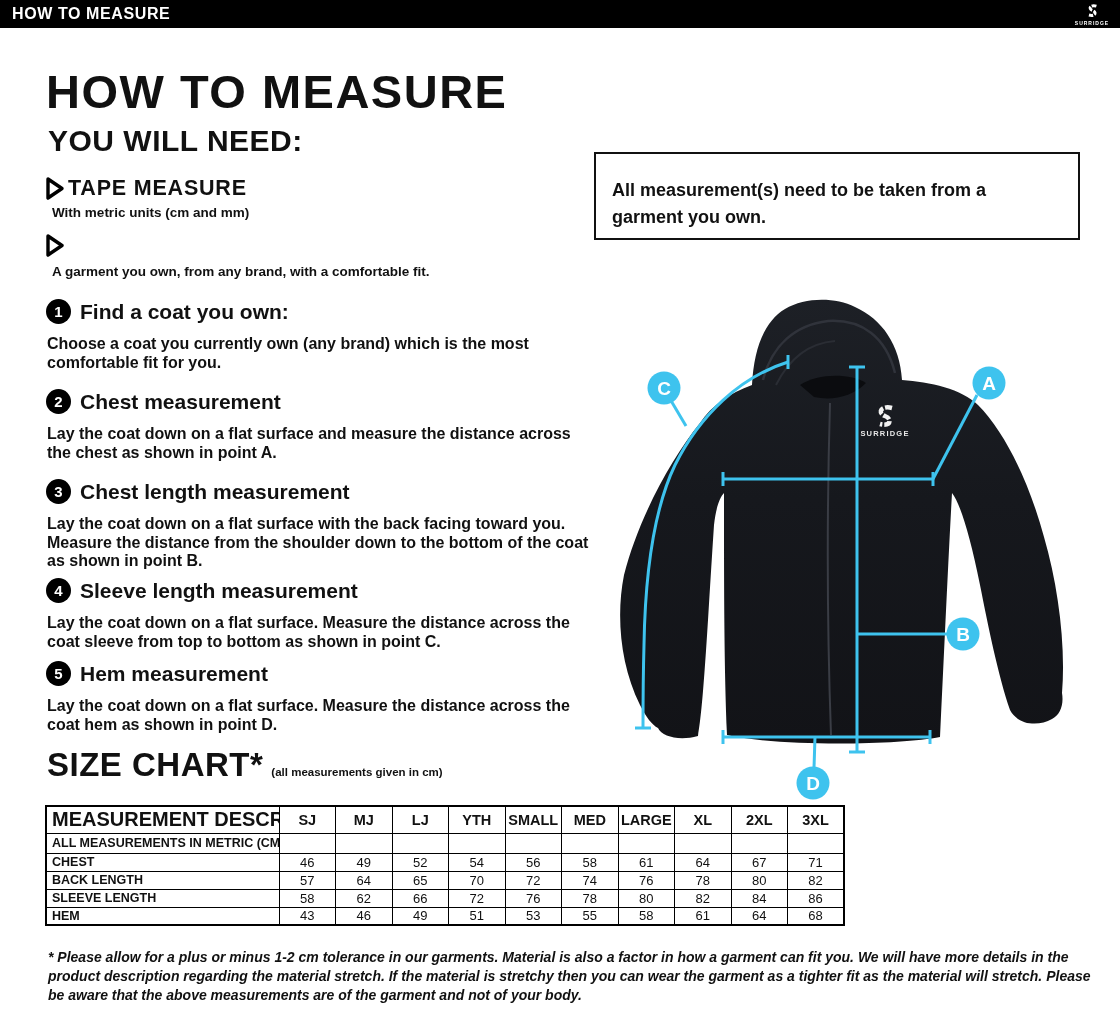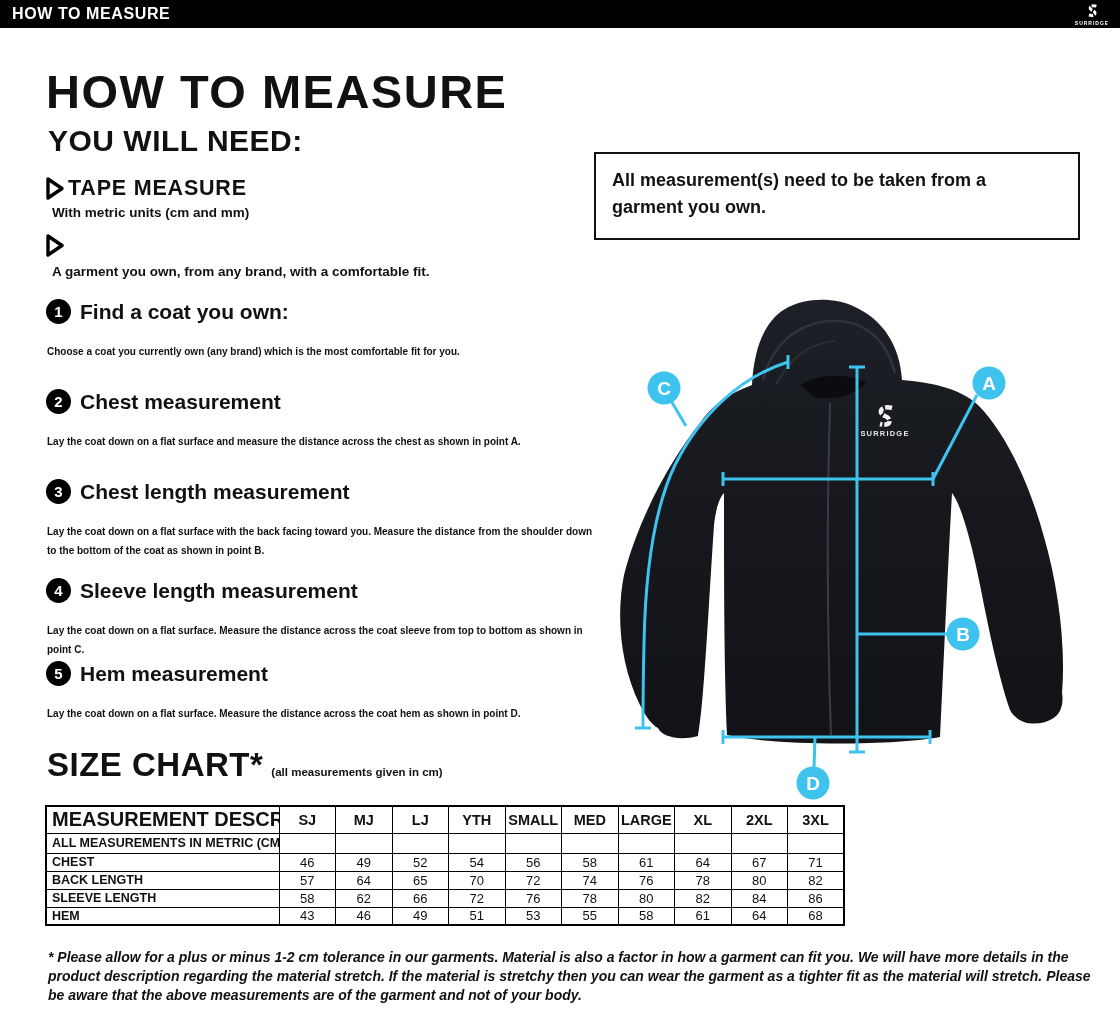--- a/index.html
+++ b/index.html
@@ -23,25 +23,25 @@
   .need-item{position:absolute;left:45px;display:flex;align-items:center;gap:3px;}
   .need-item .label{font-size:21.5px;font-weight:bold;letter-spacing:.8px;white-space:nowrap;}
   .need-desc{position:absolute;left:52px;font-size:13.5px;font-weight:bold;white-space:nowrap;}
 
   
   .step{position:absolute;left:46px;width:548px;}
   .step-head{display:flex;align-items:center;gap:9px;}
   .badge{width:25px;height:25px;border-radius:50%;background:#000;color:#fff;
     display:flex;align-items:center;justify-content:center;font-size:15px;font-weight:bold;flex:0 0 25px;}
   .step-title{font-size:21px;font-weight:bold;white-space:nowrap;}
-  .step-body{margin-top:19px;margin-left:1px;font-size:10px;line-height:18.5px;font-weight:bold;}
+  .step-body{margin-top:11px;margin-left:1px;font-size:16px;line-height:18.5px;font-weight:bold;}
 
   
   .note-box{position:absolute;left:594px;top:152px;width:486px;height:88px;
-    border:2.5px solid #111;padding:13px 16px;}
+    border:2.5px solid #111;padding:23px 16px;}
   .note-text{font-size:18px;line-height:27px;font-weight:bold;}
 
   
   .diagram{position:absolute;left:600px;top:285px;width:470px;height:535px;}
 
   
   .sc-heading{position:absolute;left:47px;top:746px;display:flex;align-items:baseline;}
   .sc-title{font-size:33px;font-weight:bold;letter-spacing:.5px;white-space:nowrap;}
   .sc-sub{font-size:11.5px;font-weight:bold;margin-left:8px;white-space:nowrap;}
 

